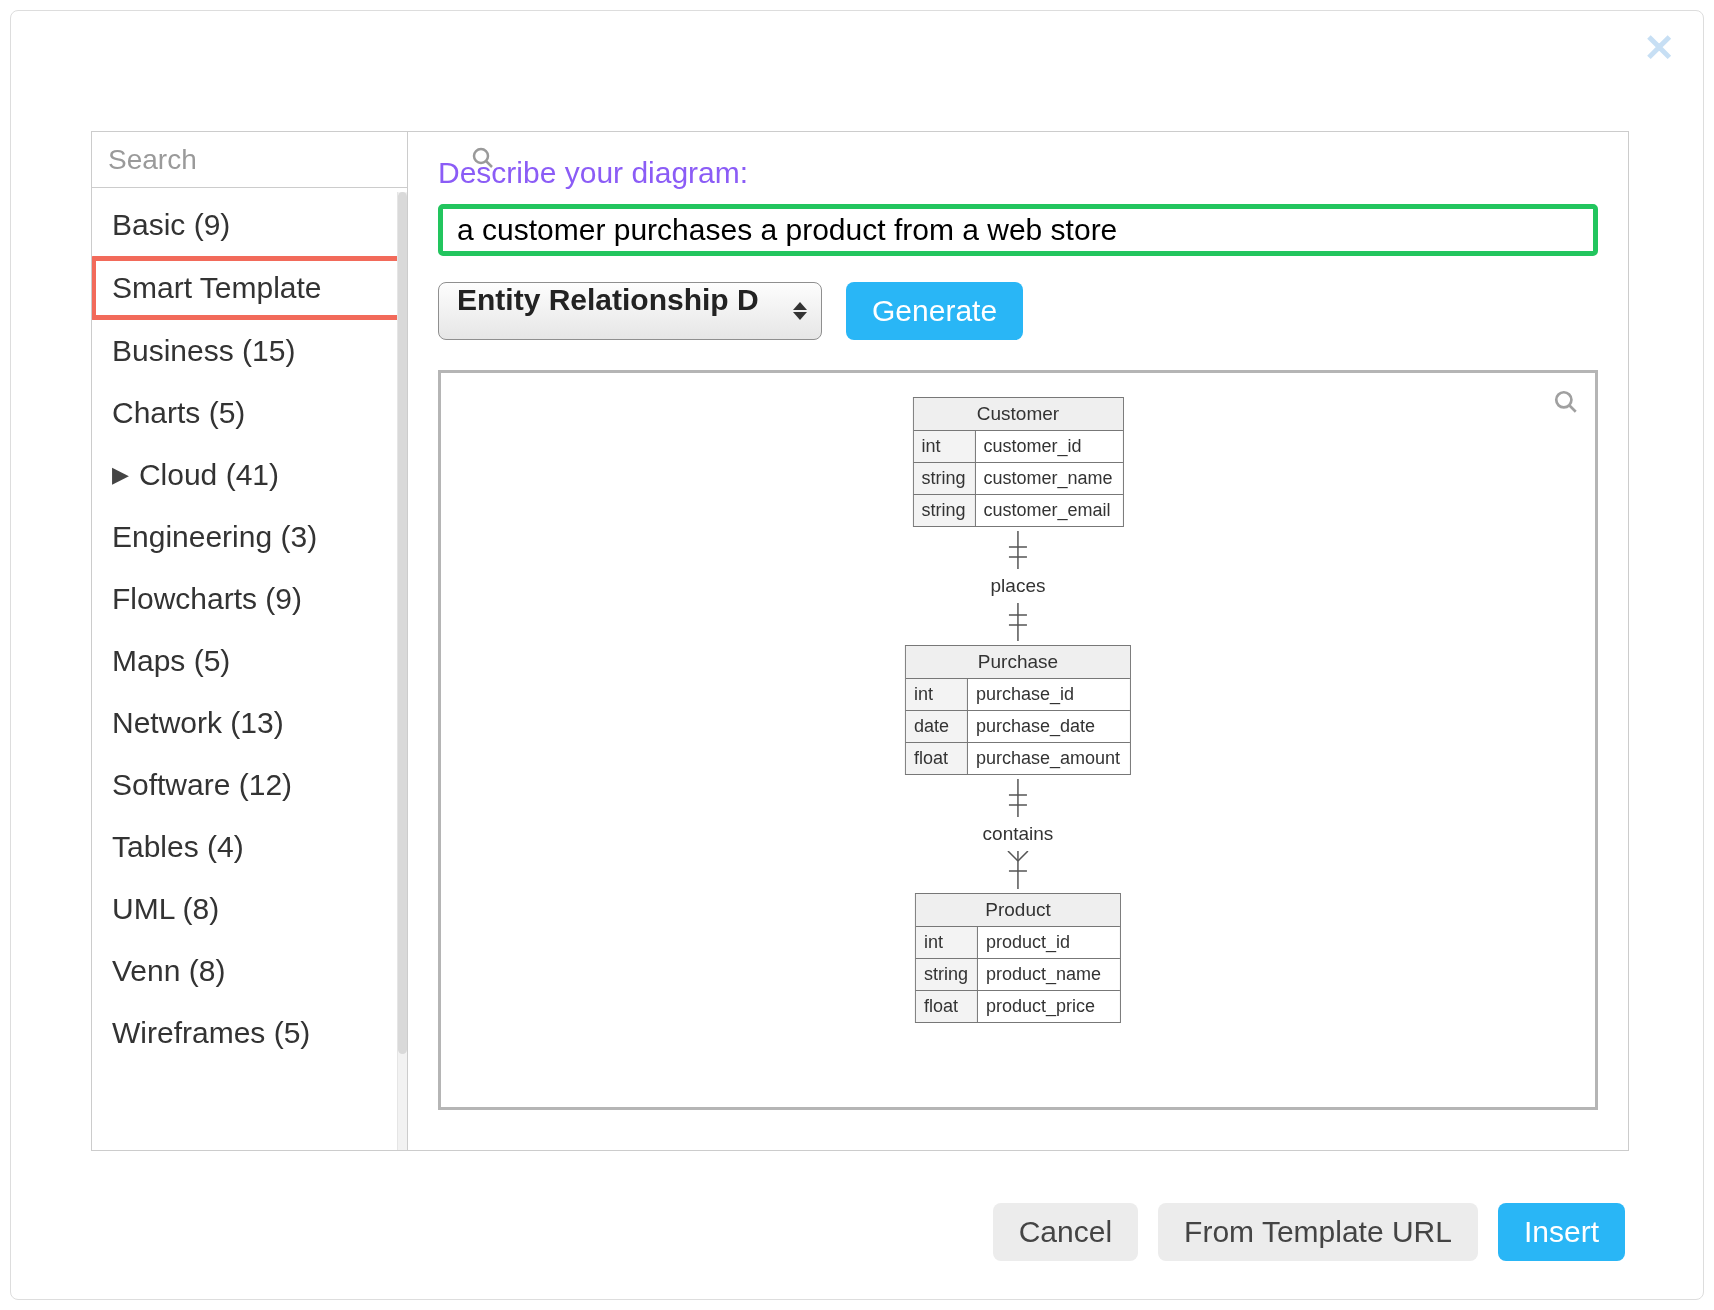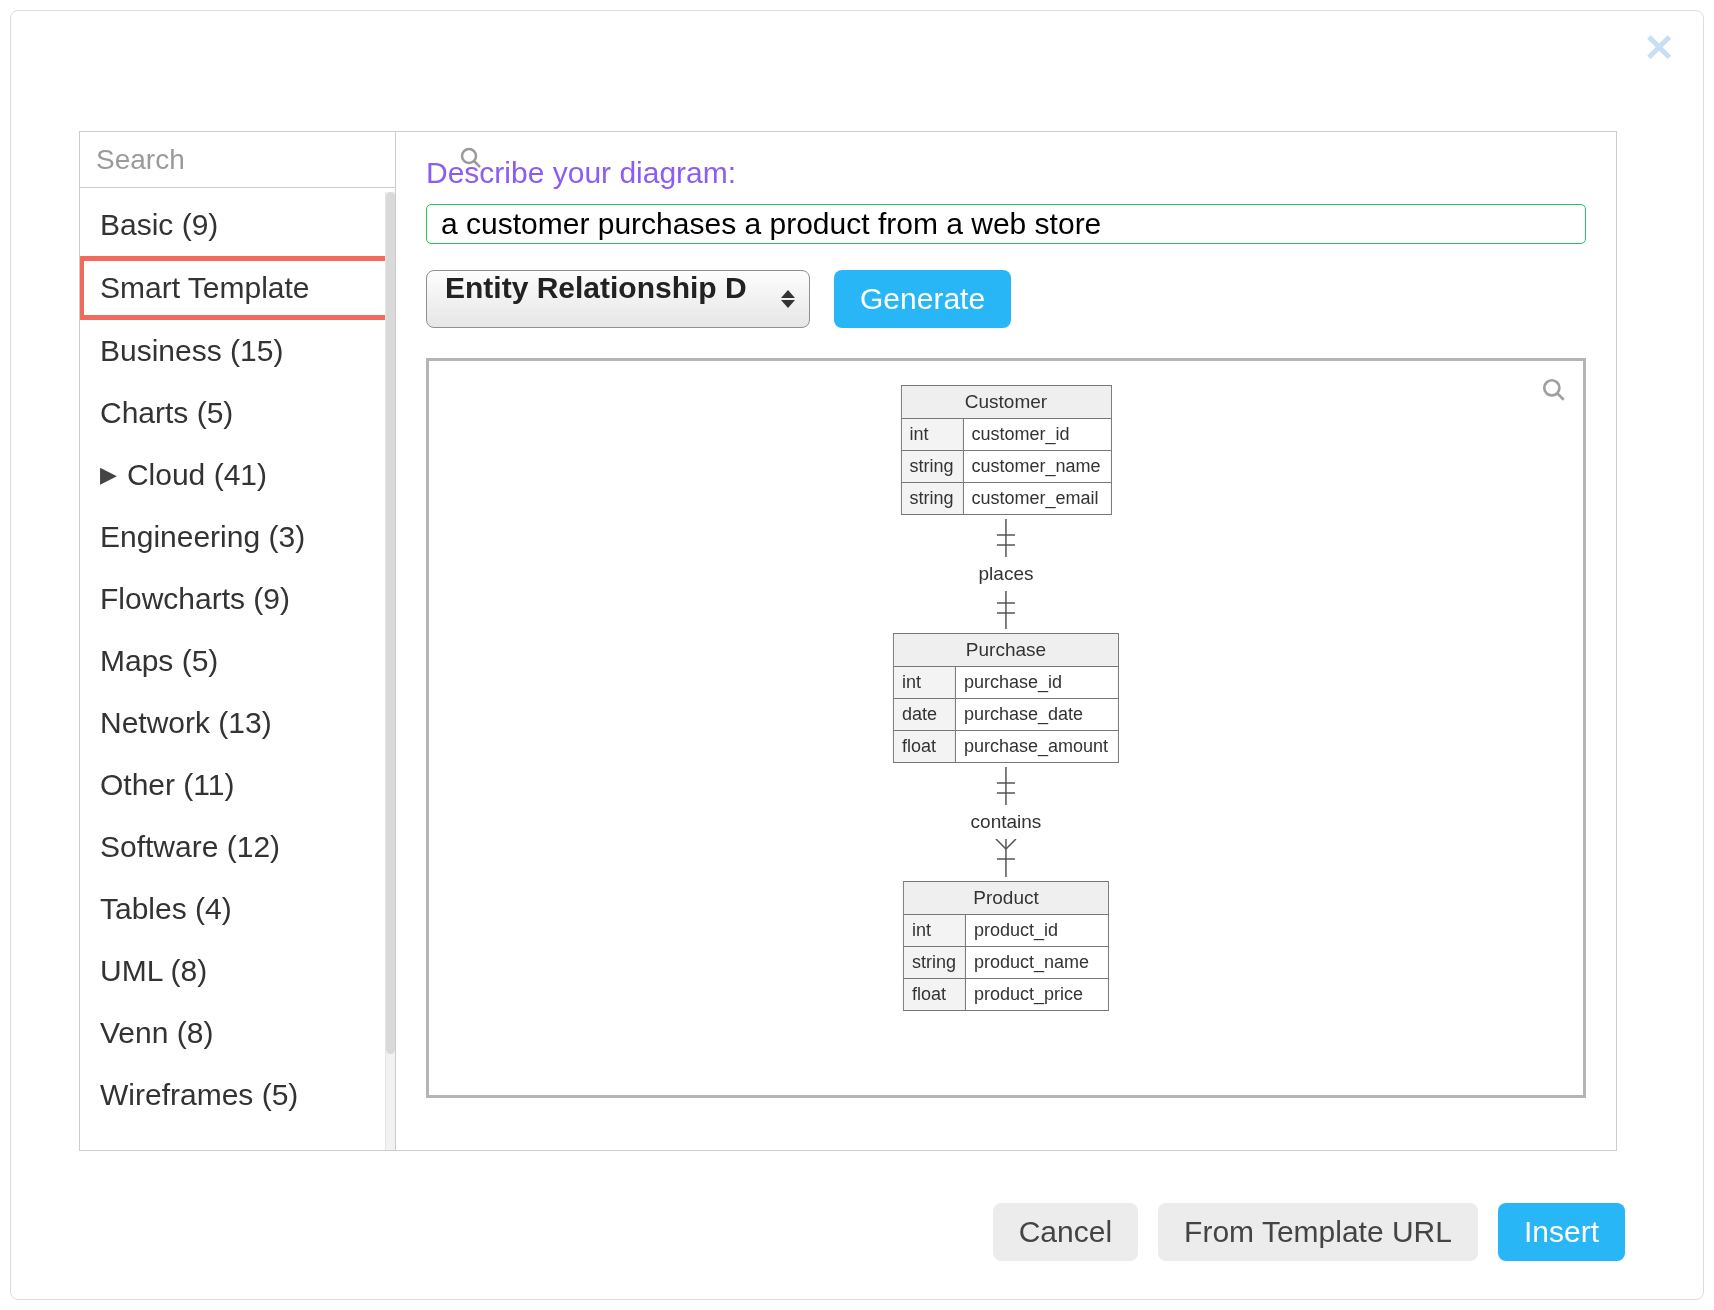--- a/index.html
+++ b/index.html
@@ -23,21 +23,21 @@
     position: absolute;
     top: 18px; right: 28px;
     font-size: 38px;
     font-weight: 700;
     color: #c7dff4;
     cursor: pointer;
     line-height: 1;
   }
   .body {
     position: absolute;
-    top: 120px; left: 68px;
+    top: 120px; left: 80px;
     width: 1538px;
     height: 1020px;
     border: 1px solid #ccc;
     display: flex;
     overflow: hidden;
   }
   
   .sidebar {
     width: 316px;
     border-right: 1px solid #ccc;
@@ -113,24 +113,24 @@
     display: flex;
     flex-direction: column;
   }
   .prompt-label {
     font-size: 30px;
     color: #8b5cf6;
     margin-bottom: 14px;
   }
   .prompt-input {
     width: 1160px;
-    height: 40px;
+    height: 52px;
     font-size: 30px;
     padding: 6px 14px;
-    border: 1px solid #22c55e;
+    border: 5px solid #22c55e;
     border-radius: 5px;
     outline: none;
   }
   .controls-row {
     margin-top: 26px;
     display: flex;
     align-items: center;
     gap: 24px;
   }
   .type-select {
@@ -288,23 +288,20 @@
             <span>Engineering (3)</span>
           </div>
           <div class="cat-item">
             <span>Flowcharts (9)</span>
           </div>
           <div class="cat-item">
             <span>Maps (5)</span>
           </div>
           <div class="cat-item">
             <span>Network (13)</span>
-          </div>
-          <div class="cat-item">
-            <span>Other (11)</span>
           </div>
           <div class="cat-item">
             <span>Software (12)</span>
           </div>
           <div class="cat-item">
             <span>Tables (4)</span>
           </div>
           <div class="cat-item">
             <span>UML (8)</span>
           </div>

